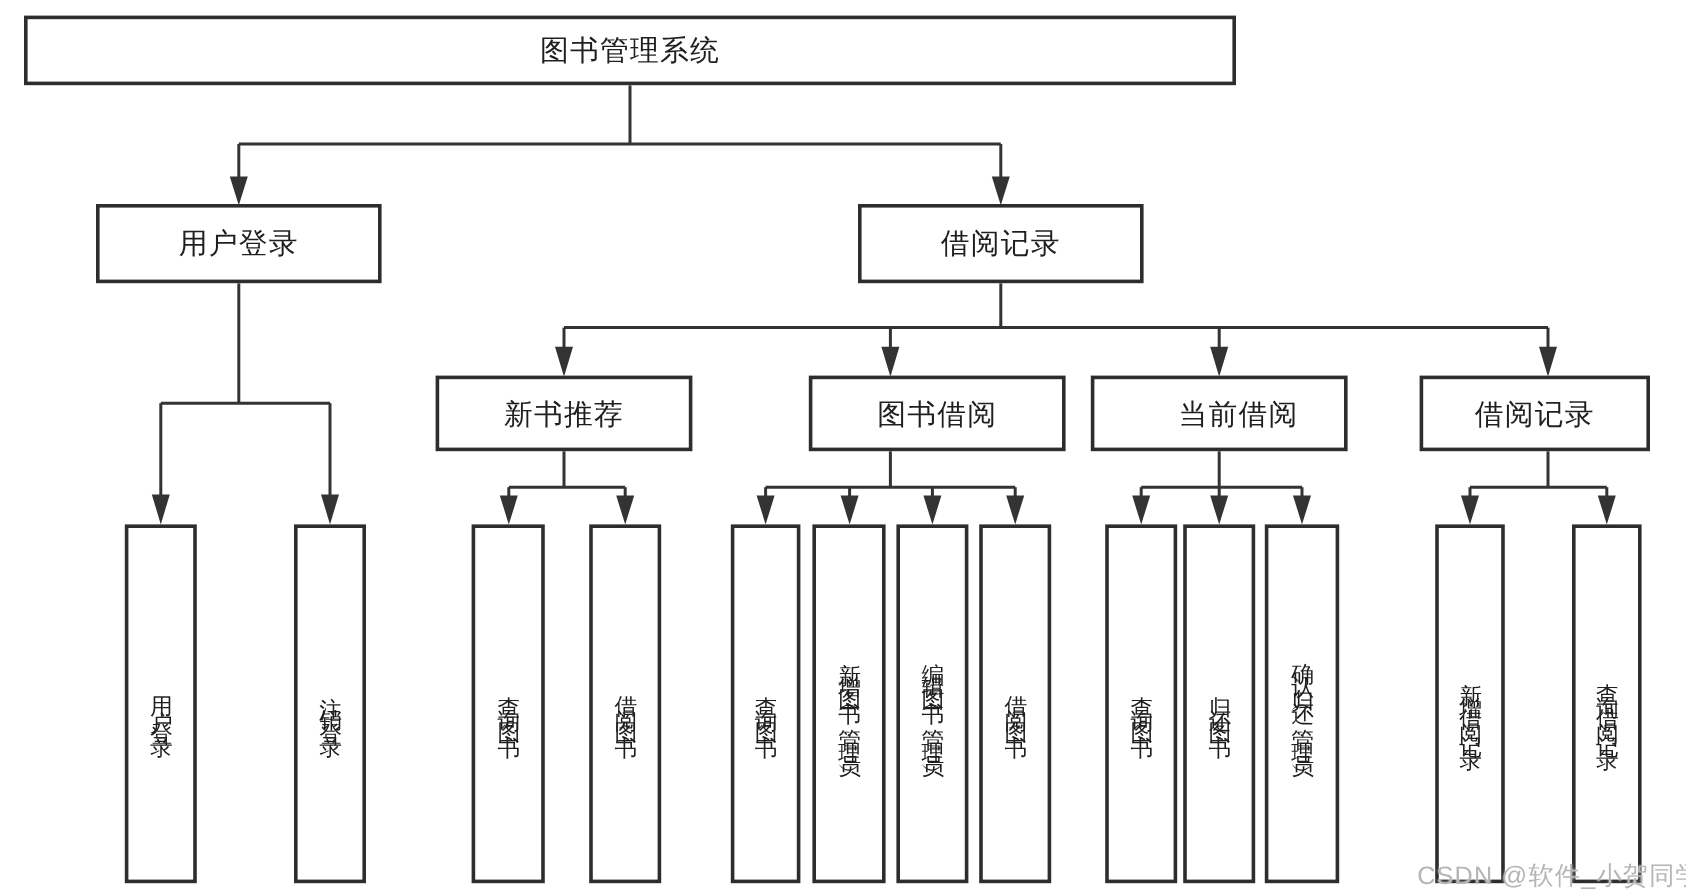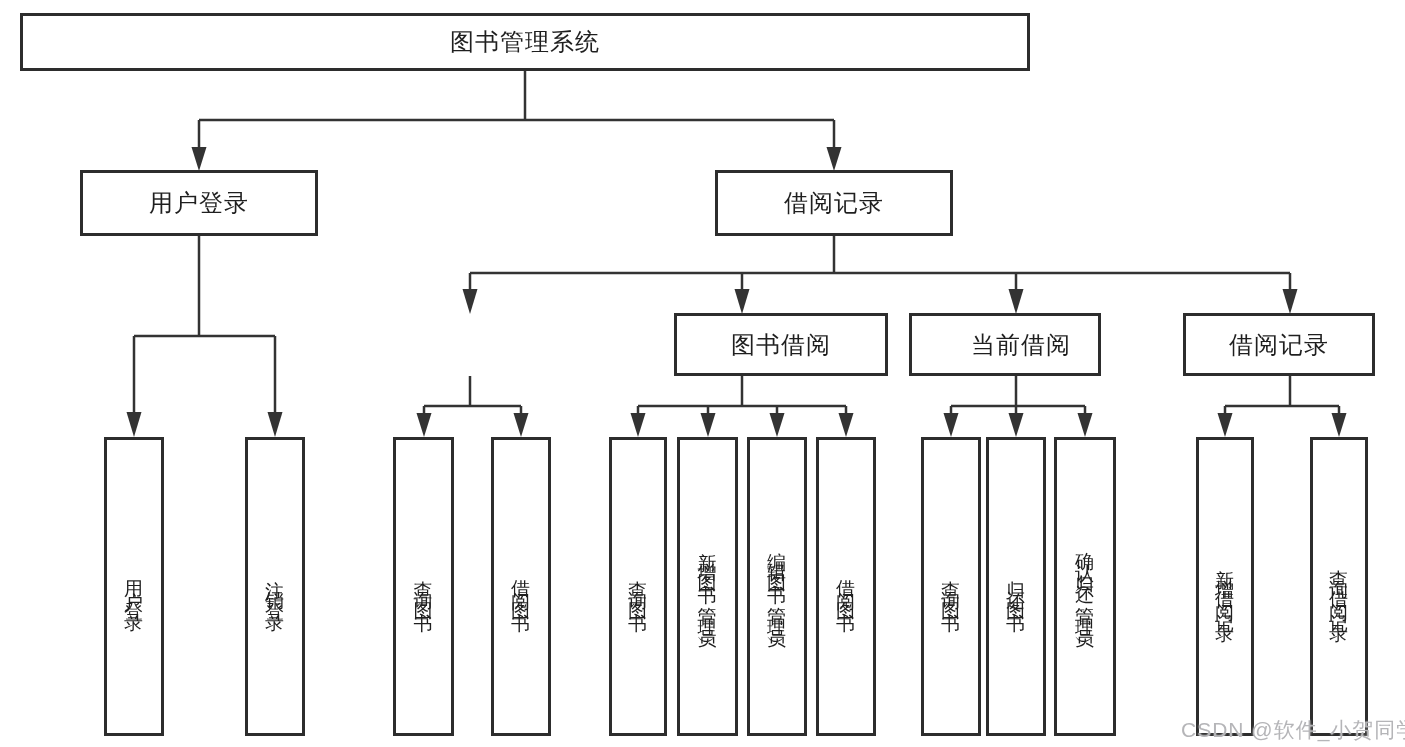--- a/index.html
+++ b/index.html
@@ -131,24 +131,27 @@
     <span>图书管理系统</span>
   </div>
 
   <div class="node hnode" style="left:80px; top:170px; width:238px; height:66px;">
     <span>用户登录</span>
   </div>
   <div class="node hnode" style="left:715px; top:170px; width:238px; height:66px;">
     <span>借阅记录</span>
   </div>
 
+  <div class="node hnode" style="left:363px; top:313px; width:214px; height:63px;">
+    <span>新书推荐</span>
+  </div>
   <div class="node hnode" style="left:635px; top:313px; width:214px; height:63px;margin-left:39px;">
     <span>图书借阅</span>
   </div>
-  <div class="node hnode" style="left:909px; top:313px; width:192px; height:63px;padding-left:32px;">
+  <div class="node hnode" style="left:909px; top:313px; width:214px; height:63px;padding-left:32px;">
     <span>当前借阅</span>
   </div>
   <div class="node hnode" style="left:1183px; top:313px; width:192px; height:63px;">
     <span>借阅记录</span>
   </div>
 
   <div class="node vnode" style="left:104px; top:437px; width:60px; height:299px;">
     <span class="vtext">用户登录</span>
   </div>
   <div class="node vnode" style="left:245px; top:437px; width:60px; height:299px;">

